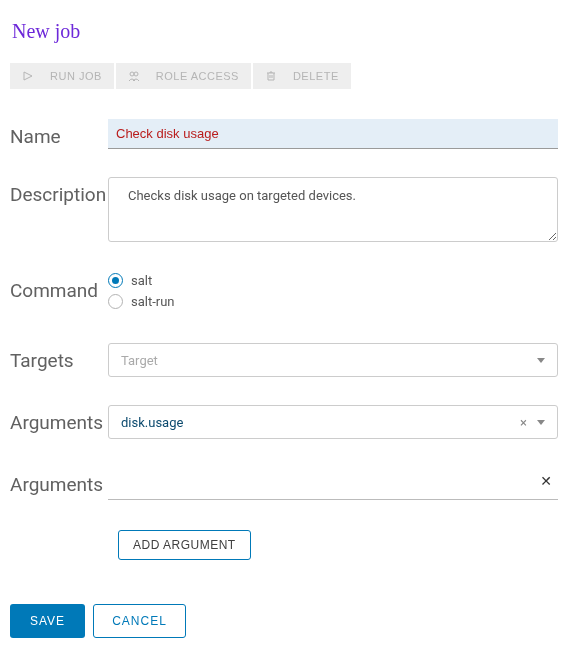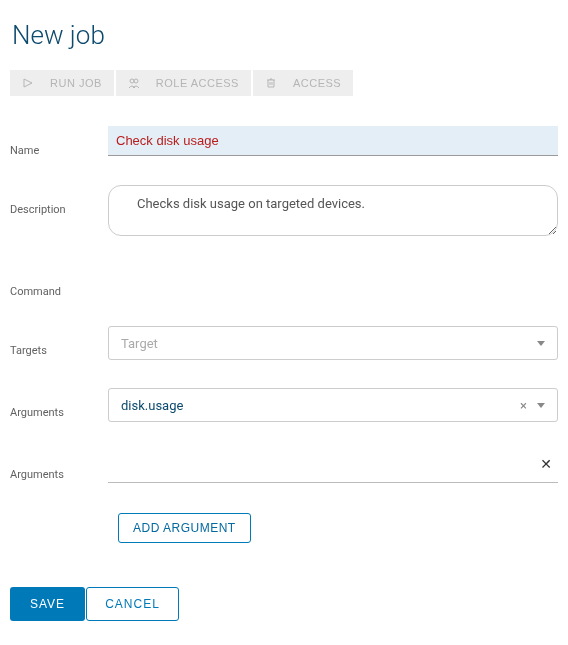--- a/index.html
+++ b/index.html
@@ -6,24 +6,25 @@
   body {
     margin: 0;
     padding: 10px;
     font-family: -apple-system, BlinkMacSystemFont, "Segoe UI", Roboto, Arial, sans-serif;
     font-size: 13px;
     color: #565656;
     background: #fff;
     width: 568px;
   }
   .page-title {
-    font-size: 26px;
+    font-size: 20px;
     font-weight: 300;
-    color: #0c4a6e;
+    color: #6d28d9;
     margin: 10px 0 20px 2px;
+    font-family: Liberation Serif, serif;
   }
   .toolbar {
     display: flex;
     gap: 2px;
     margin-bottom: 30px;
   }
   .toolbar-btn {
     background: #eeeeee;
     border: none;
     color: #b5b5b5;
@@ -38,41 +39,40 @@
   .toolbar-btn .icon { width: 12px; height: 12px; display:inline-block; }
   .form-row {
     display: flex;
     align-items: flex-start;
     margin-bottom: 28px;
   }
   .form-label {
     width: 98px;
     flex-shrink: 0;
     color: #616161;
-    font-size: 11px;
+    font-size: 19px;
     padding-top: 6px;
-    margin-top: 12px;
   }
   .form-control { flex: 1; }
   .name-input {
     width: 100%;
     border: none;
     border-bottom: 1px solid #9a9a9a;
     background: #e4eef7;
     padding: 7px 8px;
     font-size: 13px;
     color: #b91c1c;
     outline: none;
   }
   .desc-textarea {
     width: 100%;
-    height: 51px;
+    height: 65px;
     border: 1px solid #cccccc;
-    border-radius: 13px;
-    padding: 10px 28px;
+    border-radius: 3px;
+    padding: 10px 19px;
     font-size: 13px;
     font-family: inherit;
     color: #555;
     resize: both;
     outline: none;
   }
   .radio-group { }
   .radio-opt {
     display: flex;
     align-items: center;
@@ -123,30 +123,30 @@
     padding: 6px 0 10px 0;
     display:flex;
     justify-content:flex-end;
   }
   .arg-close { font-size:14px; color:#333; cursor:pointer; padding-right:6px; }
   .add-arg-btn {
     margin-top: 30px;
     margin-left: 10px;
     background: #fff;
     border: 1px solid #0079b8;
-    color: #0369a1;
+    color: #404040;
     font-size: 12px;
     letter-spacing: 0.5px;
     padding: 7px 14px;
     border-radius: 3px;
     cursor: pointer;
   }
   .footer {
     display:flex;
-    gap: 1px;
+    gap: 8px;
     margin-top: 44px;
     margin-bottom: 10px;
     align-items: center;
   }
   .btn-primary {
     background: #0079b8;
     color: #fff;
     border: none;
     font-size: 12px;
     letter-spacing: 1px;
@@ -188,40 +188,52 @@
         </svg>
     </span>
     <span>ROLE ACCESS</span>
   </button>
   <button class="toolbar-btn">
     <span class="icon">
       <svg viewBox="0 0 12 12" width="12" height="12">
           <path d="M2 3 L10 3 M3 3 L3 10 L9 10 L9 3 M5 3 L5 2 L7 2 L7 3 M5 5 L5 8 M7 5 L7 8" fill="none" stroke="#b5b5b5"></path>
         </svg>
     </span>
-    <span>ACCESS</span>
+    <span>DELETE</span>
   </button>
 </div>
 
 <div class="form-row">
   <div class="form-label">Name</div>
   <div class="form-control">
     <input type="text" class="name-input" value="Check disk usage" style="">
   </div>
 </div>
 
 <div class="form-row">
   <div class="form-label">Description</div>
   <div class="form-control">
     <textarea class="desc-textarea" style="">Checks disk usage on targeted devices.</textarea>
   </div>
 </div>
 
 <div class="form-row">
   <div class="form-label">Command</div>
+  <div class="form-control radio-group">
+    <label class="radio-opt">
+      <span class="radio-circle">
+          <span class="radio-dot"></span>
+        </span>
+      <span>salt</span>
+    </label>
+    <label class="radio-opt">
+      <span class="radio-circle off"></span>
+      <span>salt-run</span>
+    </label>
+  </div>
 </div>
 
 <div class="form-row">
   <div class="form-label">Targets</div>
   <div class="form-control">
     <div class="select-box">
       <span class="select-placeholder">Target</span>
       <span class="select-right">
         <span class="chevron"></span>
       </span>

